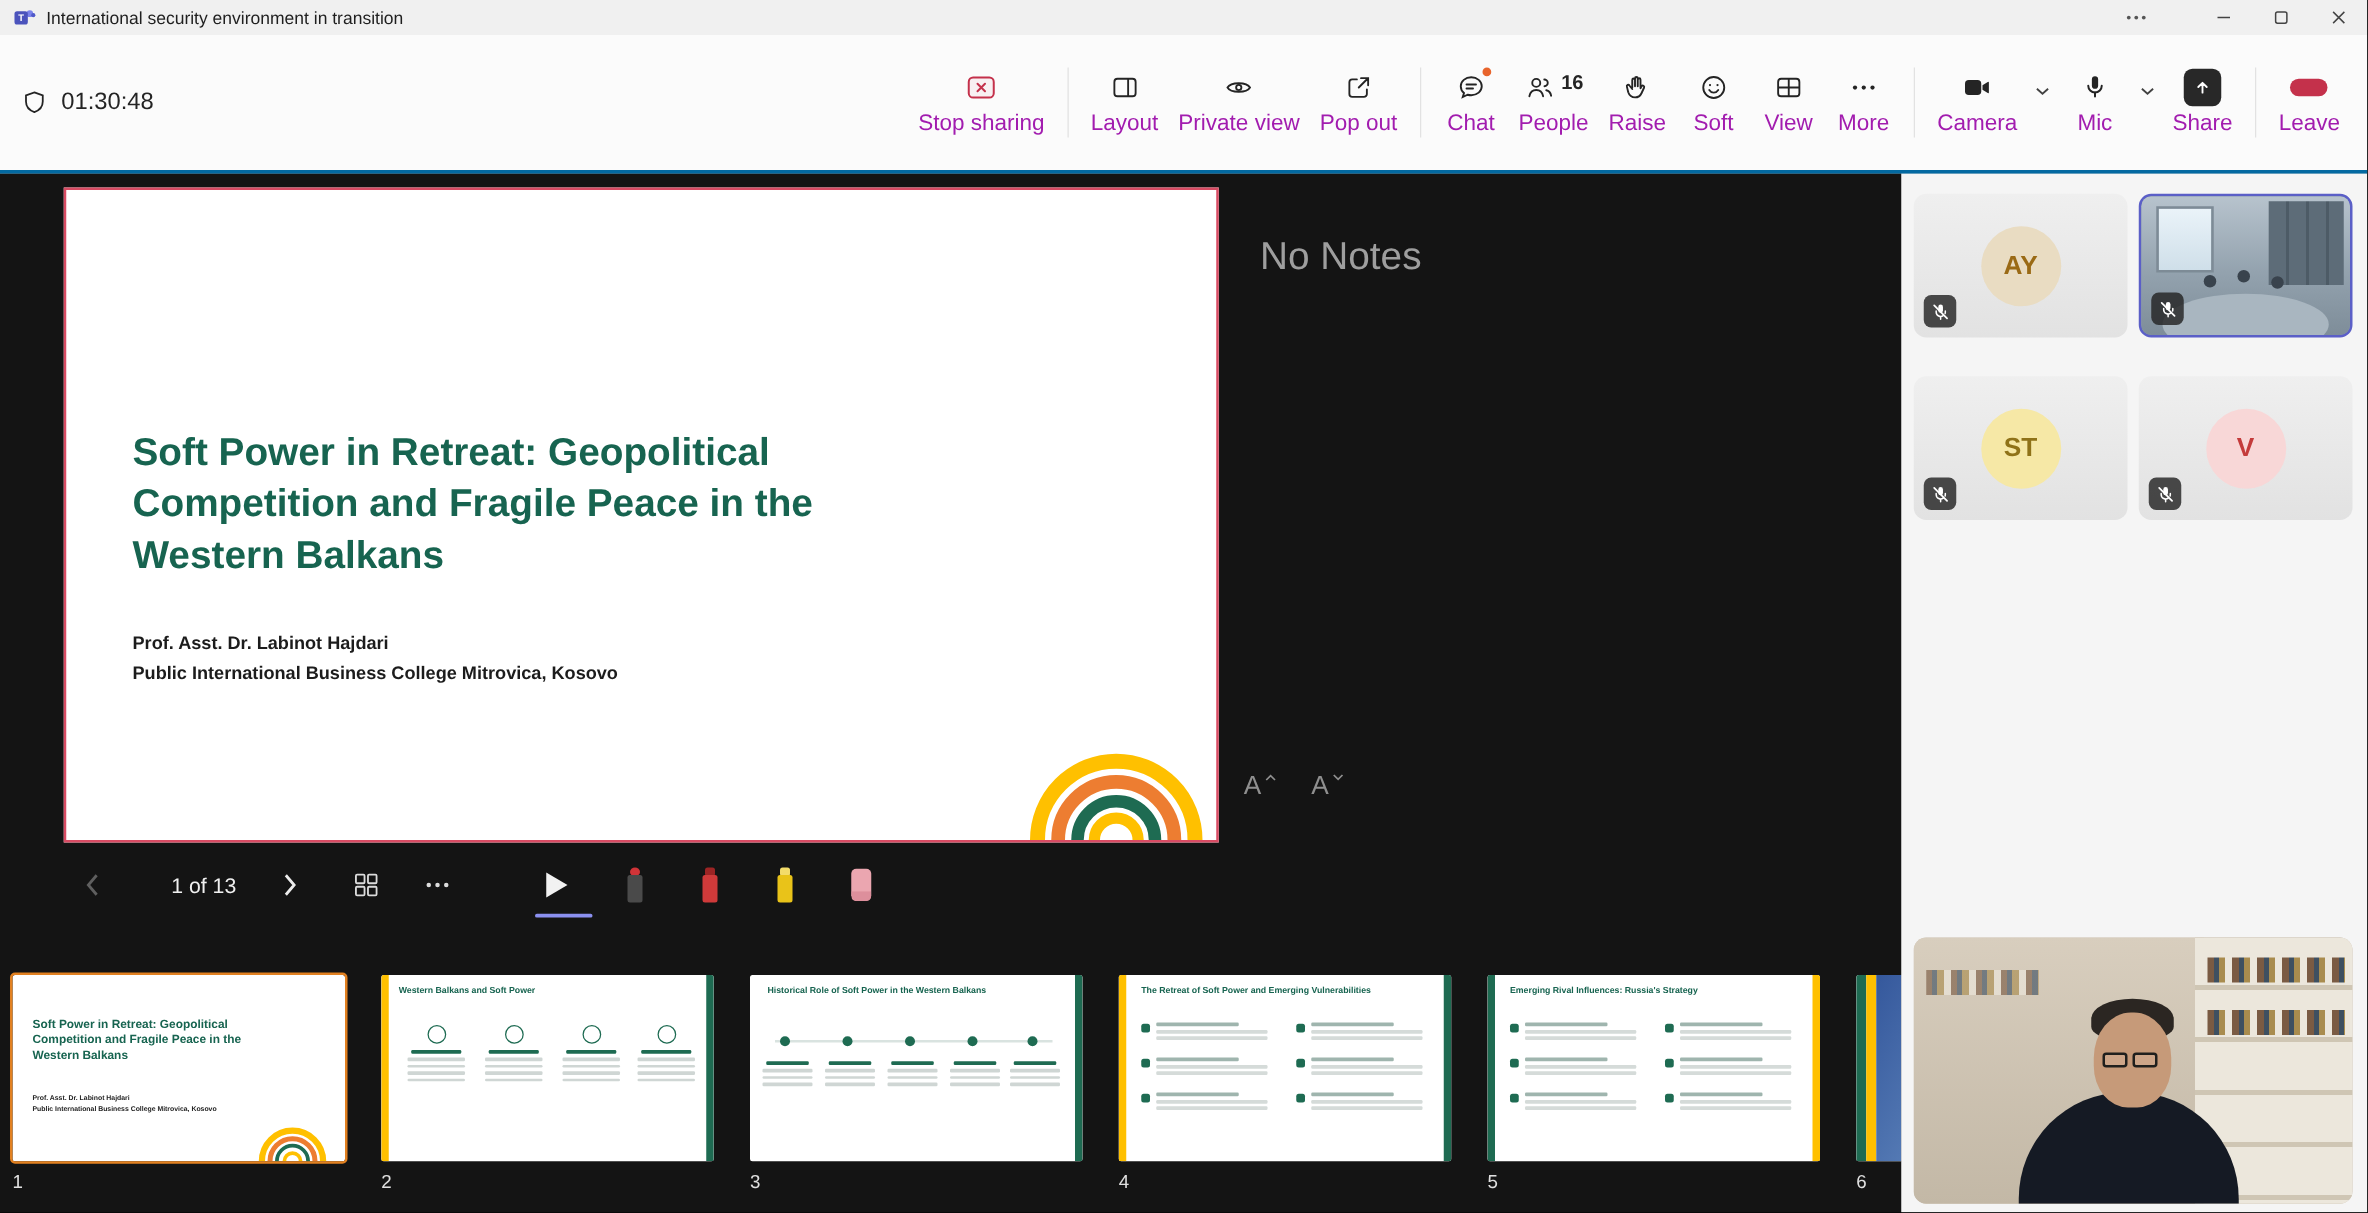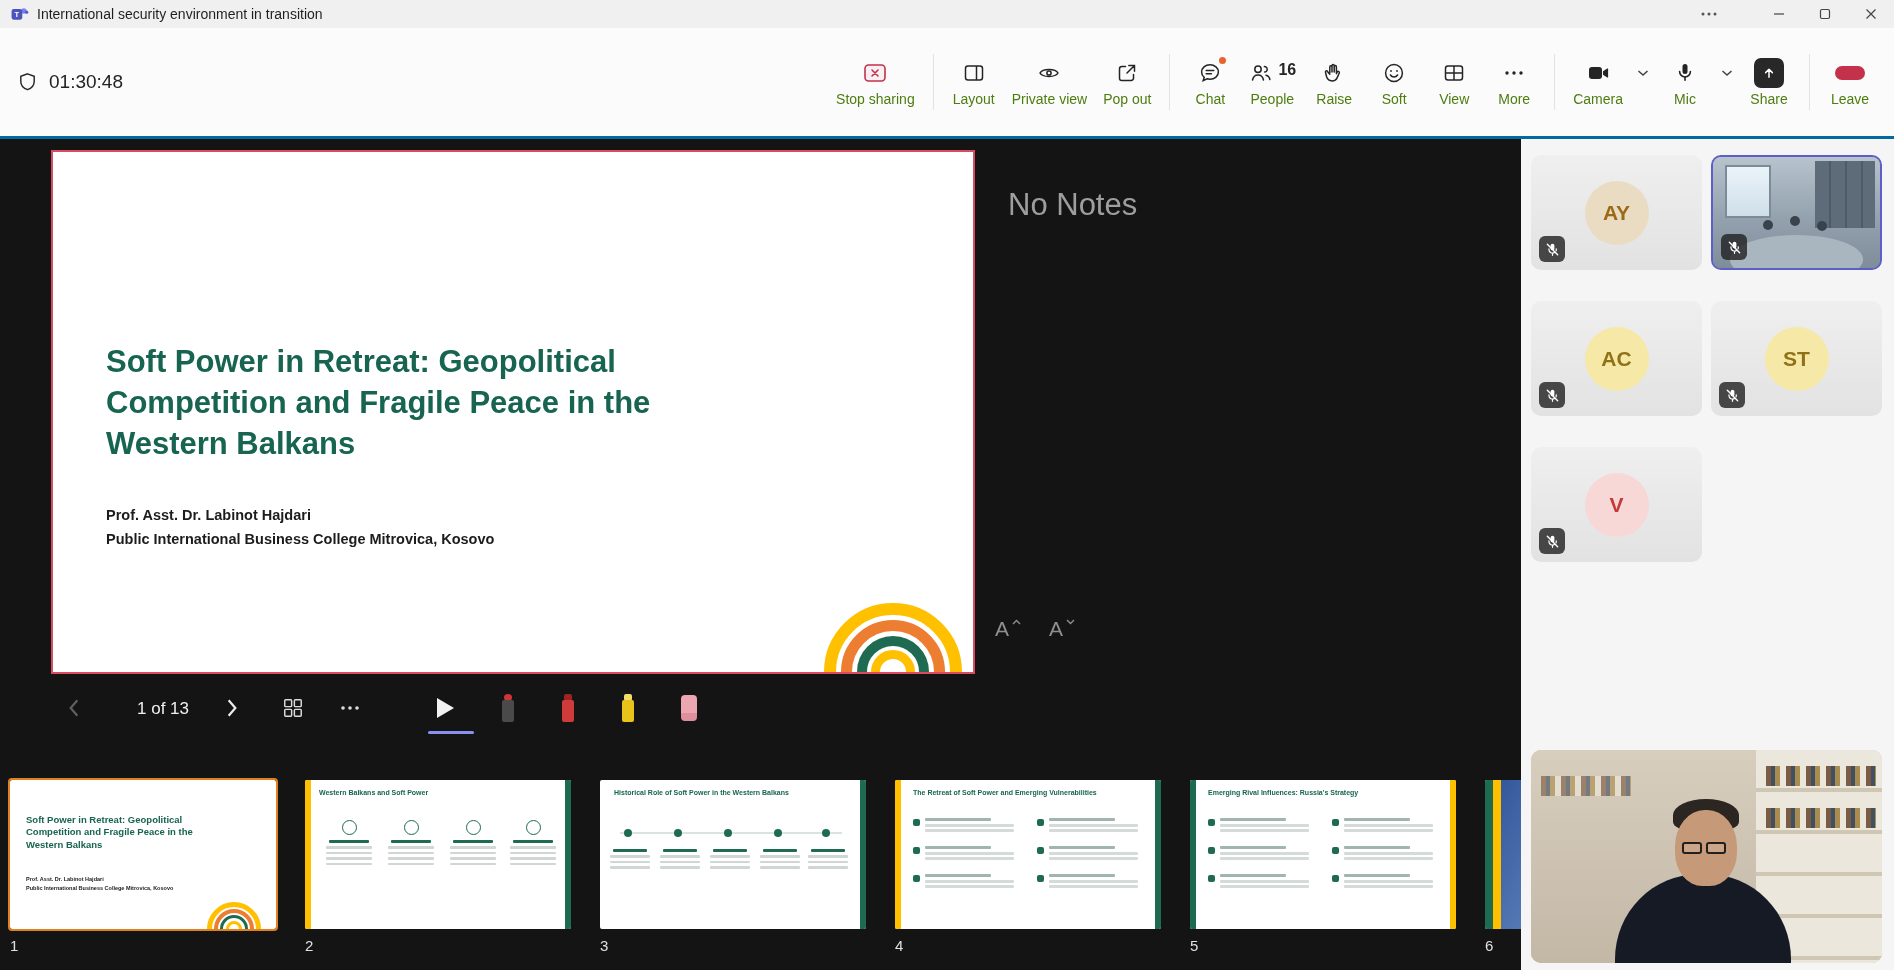--- a/index.html
+++ b/index.html
@@ -13,21 +13,21 @@
   .titlebar-spacer{flex:1}
   .win-btn{width:46px;height:28px;display:flex;align-items:center;justify-content:center;cursor:pointer}
   .tb-ellipsis{margin-right:24px}
 
   
   .toolbar{position:absolute;top:28px;left:0;right:0;height:111px;background:#fbfbfb;border-bottom:3px solid #0369a1;display:flex;align-items:center}
   .timer{display:flex;align-items:center;gap:10px;margin-left:16px;color:#242424;font-size:19px}
   .tb-actions{margin-left:auto;display:flex;align-items:center;padding-right:14px}
   .tb-btn{display:flex;flex-direction:column;align-items:center;min-width:60px;padding:0 8px;cursor:pointer}
   .tb-icon{height:30px;display:flex;align-items:center;justify-content:center;position:relative}
-  .tb-label{font-size:14px;color:#4d7c0f;margin-top:3px;white-space:nowrap}
+  .tb-label{font-size:18px;color:#a21caf;margin-top:3px;white-space:nowrap}
   .tb-divider{width:1px;height:56px;background:#e2e2e2;margin:0 10px}
   .chev-btn{width:24px;height:30px;display:flex;align-items:center;justify-content:center;align-self:flex-start;margin-top:4px;cursor:pointer}
   .people-row{display:flex;align-items:flex-start;gap:4px}
   .people-count{font-size:16px;font-weight:700;color:#242424;line-height:1;margin-top:4px}
   .chat-dot{position:absolute;top:-3px;right:-5px;width:11px;height:11px;border-radius:50%;border:2px solid #fbfbfb}
   .share-box{width:30px;height:30px;border-radius:7px;background:#282828;display:flex;align-items:center;justify-content:center}
   .leave-pill{width:30px;height:14px;border-radius:8px}
 
   
   .stage{position:absolute;top:139px;left:0;width:1521px;bottom:0;background:#141414;overflow:hidden}
@@ -683,30 +683,20 @@
         <span class="mic-badge">
           <svg width="15" height="15" viewBox="0 0 16 16" fill="none" stroke="#fff" stroke-width="1.3" stroke-linecap="round">
             <rect x="6" y="1.8" width="4" height="7" rx="2" fill="#fff" stroke="none"></rect>
             <path d="M4.2 7.2v.8a3.8 3.8 0 0 0 6.2 3M11.8 9.4c.13-.44.2-.9.2-1.4v-.8M8 12.4v1.8"></path>
             <path d="M2.5 2.5l11 11" stroke-width="1.5"></path>
           </svg>
         </span>
       </div>
 
 
-      <div class="tile">
-        <span class="avatar" style="background: rgb(246, 232, 166); color: rgb(143, 114, 24);">AC</span>
-        <span class="mic-badge">
-          <svg width="15" height="15" viewBox="0 0 16 16" fill="none" stroke="#fff" stroke-width="1.3" stroke-linecap="round">
-            <rect x="6" y="1.8" width="4" height="7" rx="2" fill="#fff" stroke="none"></rect>
-            <path d="M4.2 7.2v.8a3.8 3.8 0 0 0 6.2 3M11.8 9.4c.13-.44.2-.9.2-1.4v-.8M8 12.4v1.8"></path>
-            <path d="M2.5 2.5l11 11" stroke-width="1.5"></path>
-          </svg>
-        </span>
-      </div>
 
 
       <div class="tile">
         <span class="avatar" style="background: rgb(246, 232, 166); color: rgb(143, 114, 24);">ST</span>
         <span class="mic-badge">
           <svg width="15" height="15" viewBox="0 0 16 16" fill="none" stroke="#fff" stroke-width="1.3" stroke-linecap="round">
             <rect x="6" y="1.8" width="4" height="7" rx="2" fill="#fff" stroke="none"></rect>
             <path d="M4.2 7.2v.8a3.8 3.8 0 0 0 6.2 3M11.8 9.4c.13-.44.2-.9.2-1.4v-.8M8 12.4v1.8"></path>
             <path d="M2.5 2.5l11 11" stroke-width="1.5"></path>
           </svg>

